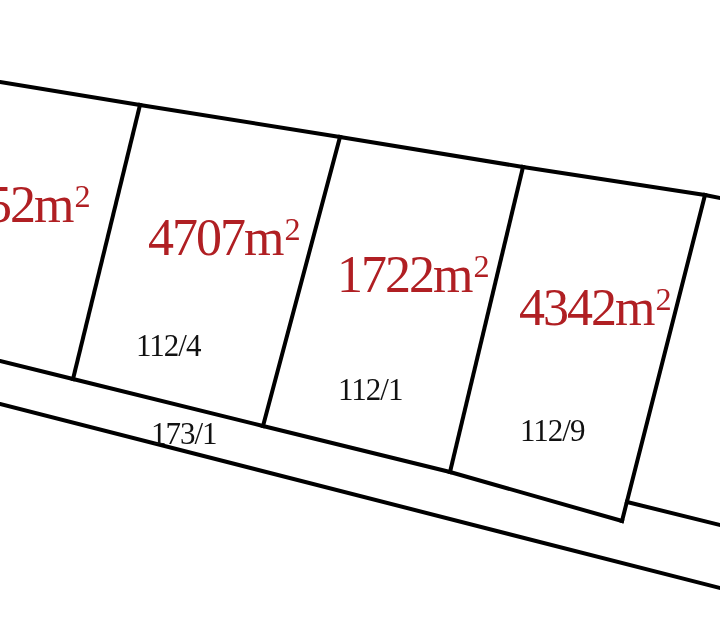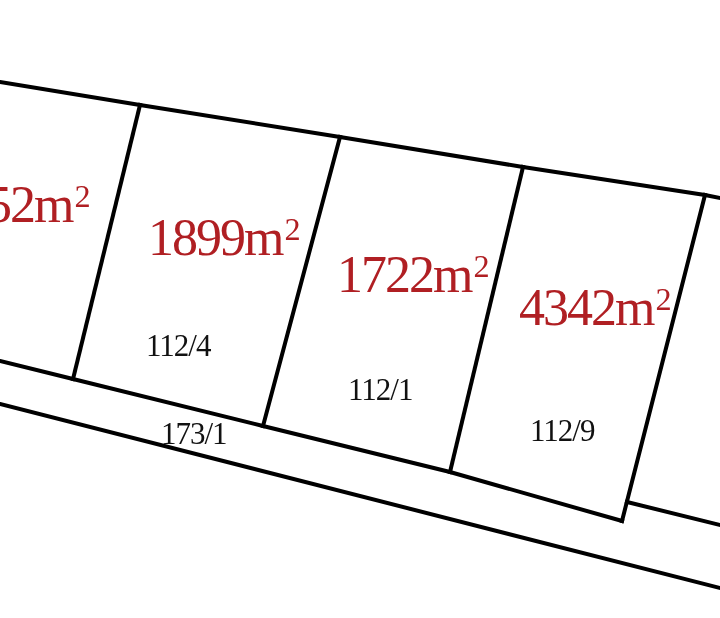--- a/index.html
+++ b/index.html
@@ -37,21 +37,20 @@
     margin-left: 2px;
     letter-spacing: 0;
   }
   .parcel-number {
     position: absolute;
     font-size: 31px;
     line-height: 1;
     letter-spacing: -1px;
     color: #111111;
     white-space: nowrap;
-    margin-left: 10px;
   }
 </style>
 </head>
 <body>
 
 <svg id="plan-lines" viewBox="0 0 720 618" xmlns="http://www.w3.org/2000/svg">
   <g fill="none" stroke="#000000" stroke-width="4" stroke-linecap="square" stroke-linejoin="miter">
     <polyline points="0,82 140,105 340,137 523,167 705,195 720,198"></polyline>
     <line x1="140" y1="105" x2="73" y2="379"></line>
     <line x1="340" y1="137" x2="263" y2="426"></line>
@@ -61,21 +60,21 @@
     <line x1="627" y1="502" x2="720" y2="525"></line>
     <line x1="0" y1="404" x2="720" y2="588"></line>
   </g>
 </svg>
 
 <div class="area-label" style="left:-14px; top:179px">
   <span>52m</span><span class="sup">2</span>
 </div>
 
 <div class="area-label" style="left:148px; top:212px">
-  <span>1899m</span><span class="sup">2</span>
+  <span>4707m</span><span class="sup">2</span>
 </div>
 
 <div class="area-label" style="left:337px; top:249px">
   <span>1722m</span><span class="sup">2</span>
 </div>
 
 <div class="area-label" style="left:519px; top:282px">
   <span>4342m</span><span class="sup">2</span>
 </div>
 

